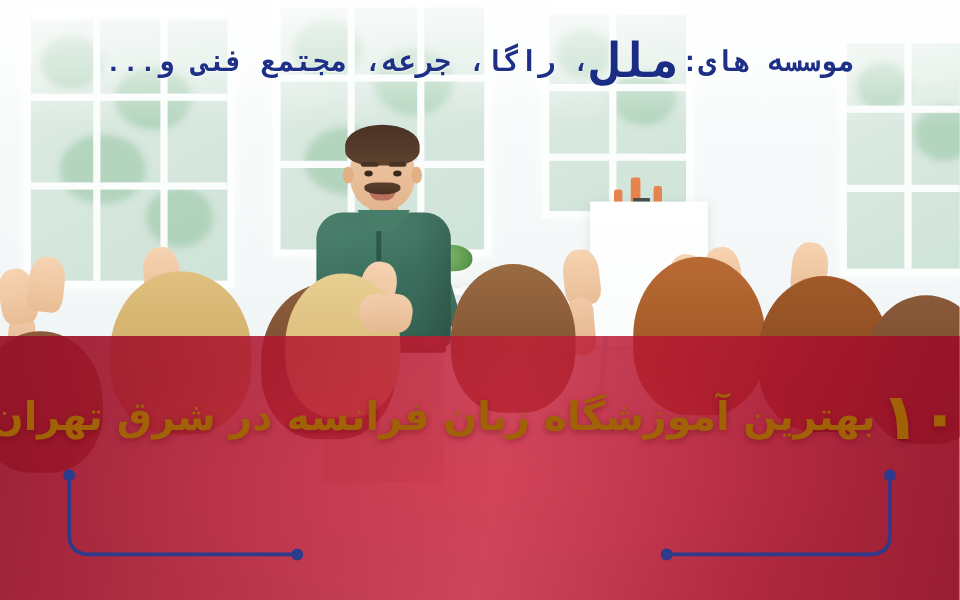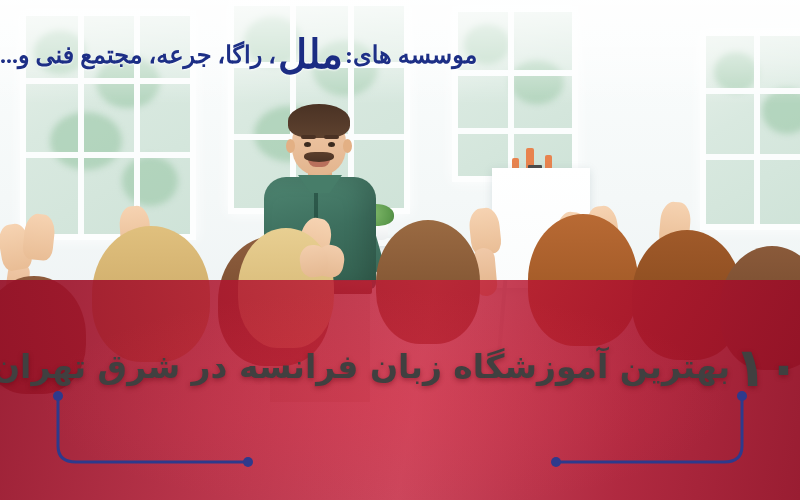--- a/index.html
+++ b/index.html
@@ -201,25 +201,25 @@
   
   .top-strap {
     position:absolute; left:0; top:0; width:800px; height:104px;
     background:linear-gradient(180deg,rgba(255,255,255,0.78) 0%,
                                        rgba(255,255,255,0.42) 58%,
                                        rgba(255,255,255,0.0) 100%);
     pointer-events:none;
   }
   .top-headline {
     position:absolute; left:0; right:0; top:30px;
-    text-align:left;
+    text-align:center;
     direction:rtl;
     white-space:nowrap;
     color:#1d2f86;
-    font-family:Liberation Serif, serif;
+    font-family:Liberation Mono, monospace;
     font-weight:bold;
     font-size:24px;
     line-height:1.25;
     text-shadow:0 1px 2px rgba(255,255,255,0.85);
   }
   .top-headline .brand-big {
     font-size:40px;
     font-weight:bold;
     color:#1b2c83;
     vertical-align:-5px;
@@ -237,23 +237,23 @@
         rgba(170,20,45,0.90) 78%,
         rgba(148,16,38,0.94) 100%);
   }
   .red-band-sheen {
     position:absolute; inset:0;
     background:radial-gradient(ellipse 60% 70% at 48% 55%,
                 rgba(226,60,80,0.30) 0%, rgba(160,18,42,0.0) 72%);
   }
 
   .main-title {
-    position:absolute; left:0; right:0; top:336px;
+    position:absolute; left:0; right:0; top:316px;
     direction:rtl; text-align:center; white-space:nowrap;
-    color:#404040;
+    color:#a16207;
     font-family:"DejaVu Sans","Liberation Sans",sans-serif;
     font-weight:bold;
     font-size:33px;
     line-height:1.2;
     letter-spacing:0px;
     text-shadow:0 2px 5px rgba(90,0,16,0.42);
   }
   .main-title .rank-num {
     font-size:54px;
     font-weight:bold;

